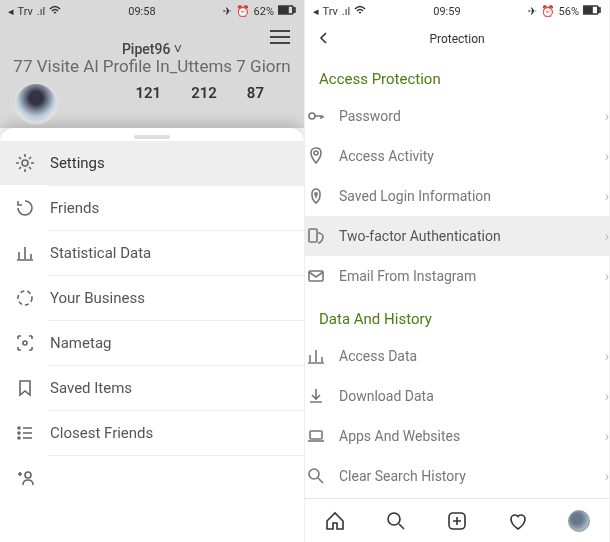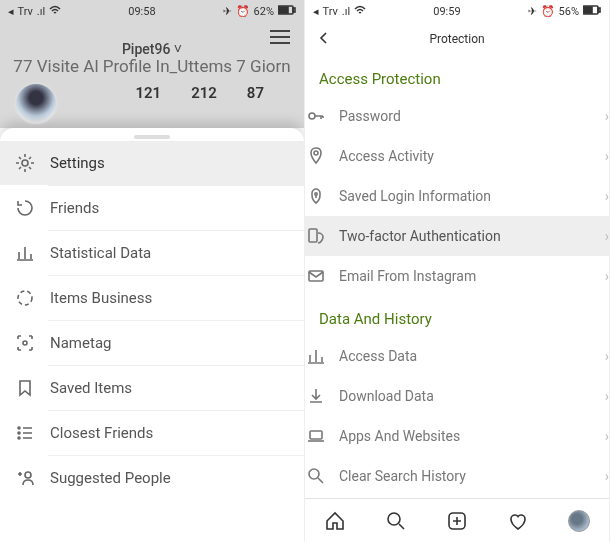--- a/index.html
+++ b/index.html
@@ -191,21 +191,21 @@
       </span>
       <span>Statistical Data</span>
     </div>
     <div class="menu-sep"></div>
     <div class="menu-item">
       <span class="mi-icon">
         <svg width="20" height="20" viewBox="0 0 20 20">
             <circle cx="10" cy="10" r="7" stroke-dasharray="4 3"></circle>
           </svg>
       </span>
-      <span>Items Business</span>
+      <span>Your Business</span>
     </div>
     <div class="menu-sep"></div>
     <div class="menu-item">
       <span class="mi-icon">
         <svg width="20" height="20" viewBox="0 0 20 20">
             <path d="M3 3h3M3 3v3M17 3h-3M17 3v3M3 17h3M3 17v-3M17 17h-3M17 17v-3"></path>
             <circle cx="10" cy="10" r="2"></circle>
           </svg>
       </span>
       <span>Nametag</span>
@@ -233,21 +233,20 @@
     </div>
     <div class="menu-sep"></div>
     <div class="menu-item">
       <span class="mi-icon">
         <svg width="20" height="20" viewBox="0 0 20 20">
             <path d="M3 6h4M5 4v4"></path>
             <circle cx="13" cy="7" r="3"></circle>
             <path d="M8 17c0-3 2-5 5-5s5 2 5 5"></path>
           </svg>
       </span>
-      <span>Suggested People</span>
     </div>
   </div>
 </div>
 
 <div class="phone">
   <div class="statusbar">
     <div class="sb-left">
       <span>◂</span>
       <span>Trv</span>
       <span>.ıl</span>

